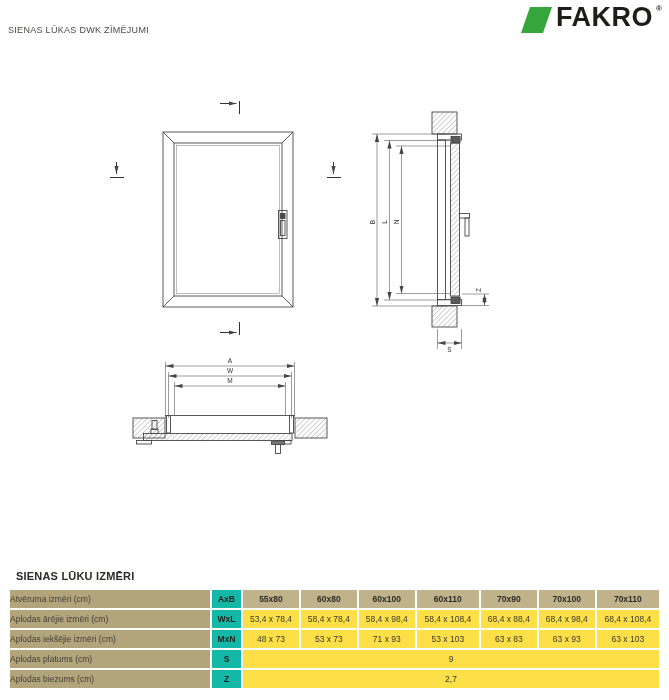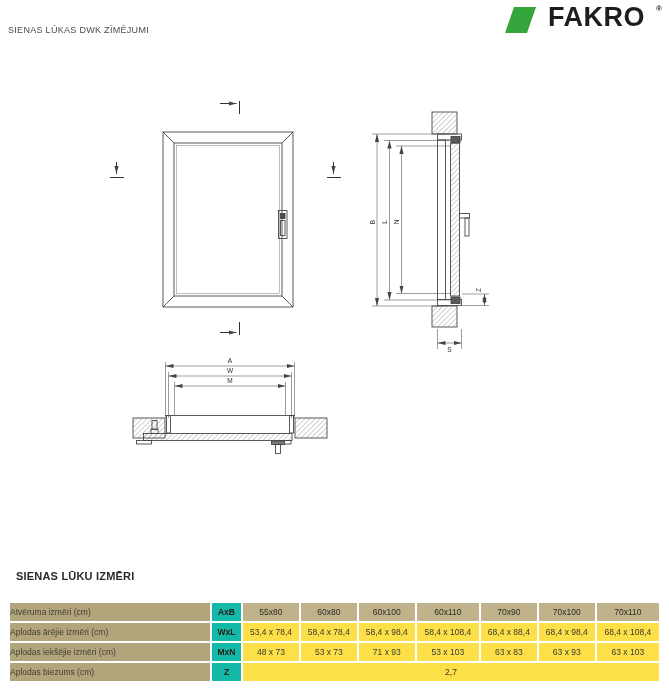--- a/index.html
+++ b/index.html
@@ -1,36 +1,36 @@
 <!DOCTYPE html>
 <html><head>
 <meta charset="utf-8">
 <style>
   html,body{margin:0;padding:0;background:#ffffff;}
   body{width:669px;height:700px;position:relative;overflow:hidden;
        font-family:"Liberation Sans",sans-serif;color:#3a382f;}
 
   .doc-title{position:absolute;left:8px;top:25px;font-size:9px;letter-spacing:.3px;
              color:#4a4a47;font-weight:400;}
-  .logo{position:absolute;top:4px;right:7px;display:flex;align-items:flex-start;gap:11px;}
+  .logo{position:absolute;top:4px;right:7px;display:flex;align-items:flex-start;gap:3px;}
   .logo .mark{display:block;margin-top:3px;}
   .logo .word{font-size:27px;font-weight:bold;color:#1d1d1b;letter-spacing:.5px;line-height:26px;}
   .logo sup{font-size:8px;font-weight:bold;color:#1d1d1b;vertical-align:top;line-height:10px;}
 
   svg.drawing{position:absolute;left:0;top:0;}
   svg text{font-family:"Liberation Sans",sans-serif;font-size:6.5px;fill:#33322e;}
 
   .table-heading{position:absolute;left:8px;top:570px;font-size:11px;font-weight:bold;
                  color:#2b2a26;letter-spacing:.2px;margin-left:8px;}
   table.dims{position:absolute;left:8px;top:588px;width:653px;
-             border-collapse:separate;border-spacing:2px;font-size:8.5px;margin-top:13px;}
+             border-collapse:separate;border-spacing:2px;font-size:8.5px;}
   table.dims td{height:18px;padding:0;vertical-align:middle;}
   td.lbl{background:#b2a57b;color:#403e34;padding-left:10px;text-align:left;}
   td.code{background:#14b8a6;color:#23211c;font-weight:bold;text-align:center;}
-  td.hdrval{background:#c0b38b;color:#2b2a24;font-weight:normal;text-align:center;}
+  td.hdrval{background:#c0b38b;color:#2b2a24;font-weight:bold;text-align:center;}
   td.val{background:#fde047;color:#3a382f;text-align:center;}
 </style>
 </head>
 <body>
 
 <div class="doc-title">SIENAS LŪKAS DWK ZĪMĒJUMI</div>
 
 <div class="logo">
   <svg class="mark" width="32" height="26" viewBox="0 0 32 26">
     <polygon points="0,26 9,0 31,0 22,26" fill="#35a63c"></polygon>
@@ -210,18 +210,23 @@
       <td class="code">MxN</td>
       <td class="val">48 x 73</td>
       <td class="val">53 x 73</td>
       <td class="val">71 x 93</td>
       <td class="val">53 x 103</td>
       <td class="val">63 x 83</td>
       <td class="val">63 x 93</td>
       <td class="val">63 x 103</td>
     </tr>
     <tr>
+      <td class="lbl">Aplodas platums (cm)</td>
+      <td class="code">S</td>
+      <td class="val" colspan="7">9</td>
+    </tr>
+    <tr>
       <td class="lbl">Aplodas biezums (cm)</td>
       <td class="code">Z</td>
       <td class="val" colspan="7">2,7</td>
     </tr>
   </tbody>
 </table>
 
 </body></html>

